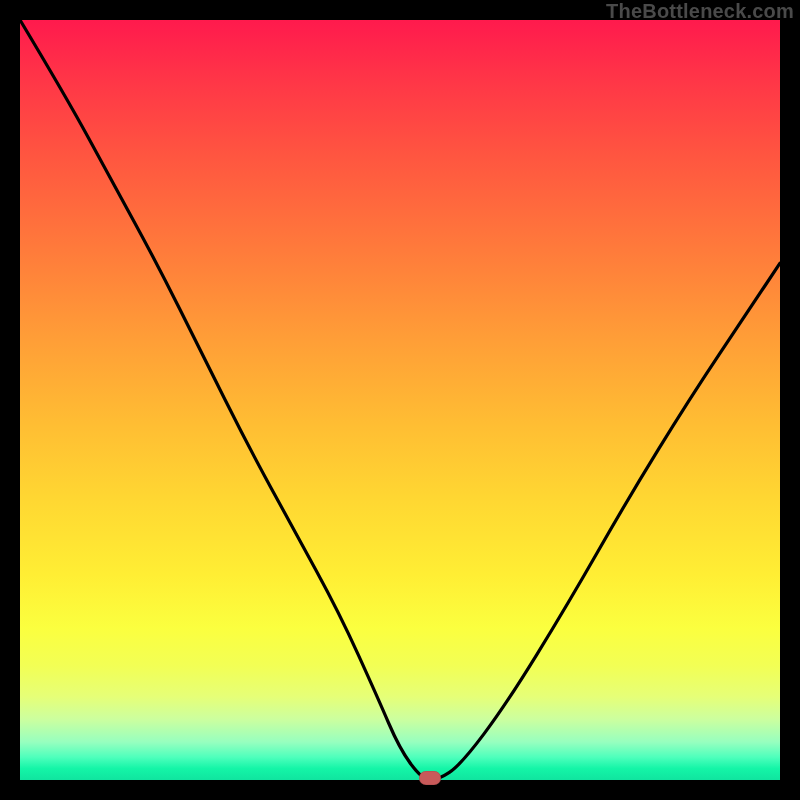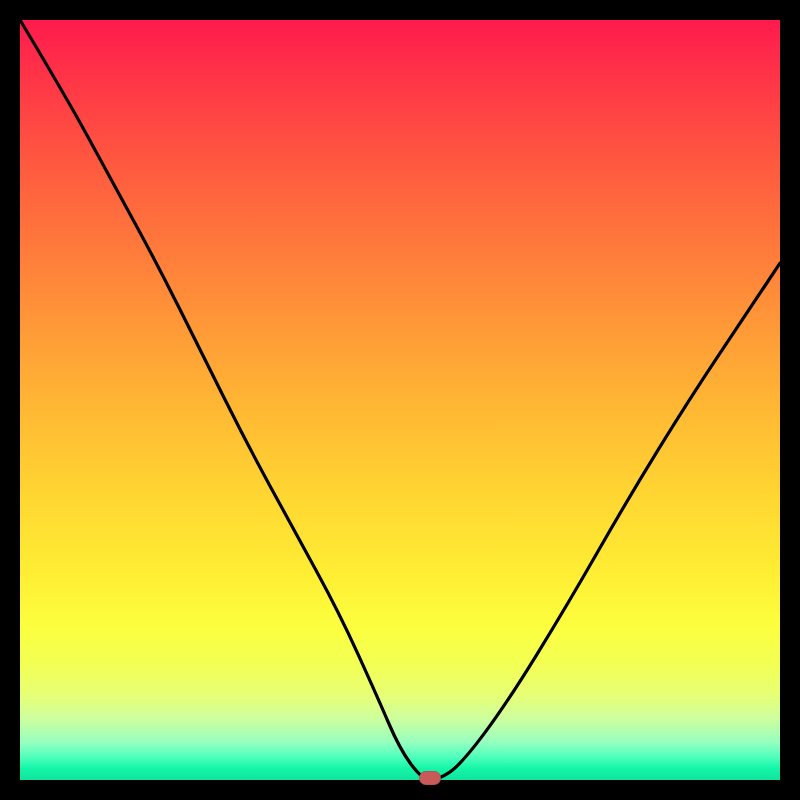--- a/index.html
+++ b/index.html
@@ -67,20 +67,21 @@
     height: 14px;
     border-radius: 7px;
     background: #c85a5a;
     box-shadow: 0 0 0 0.5px rgba(0,0,0,0.15) inset;
   }
 </style>
 </head>
 <body>
 
 <div class="frame">
+  <div class="attribution">TheBottleneck.com</div>
 
   <div class="plot">
     <svg class="curve" viewBox="0 0 760 760" preserveAspectRatio="none">
       <path d="M 0 0 Q 45.6 76 68.4 117.80000000000001 Q 91.2 159.60000000000002 114 201.39999999999998 Q 136.79999999999998 243.19999999999993 159.6 288.79999999999995 Q 182.4 334.4 205.2 380 Q 228 425.6 250.79999999999998 467.4 Q 273.59999999999997 509.2 296.4 551 Q 319.2 592.8 338.2 634.5999999999999 Q 357.2 676.4 368.6 703 Q 380 729.6 391.4 744.8 Q 402.8 760 410.40000000000003 760 Q 418.00000000000006 760 429.4 752.4 Q 440.79999999999995 744.8 463.6 714.4 Q 486.40000000000003 684 516.8 634.6 Q 547.1999999999999 585.2 577.5999999999999 532 Q 608 478.8 638.4 429.4 Q 668.8 380 699.2 334.4 Q 729.6 288.8 744.8 266 T 760 243.19999999999993" fill="none" stroke="#000000" stroke-width="3.2" stroke-linecap="round"></path>
     </svg>
     <div class="marker" style="left: 399.4px; top: 751px; background: rgb(200, 90, 90);"></div>
   </div>
 </div>
 
 </body></html>

